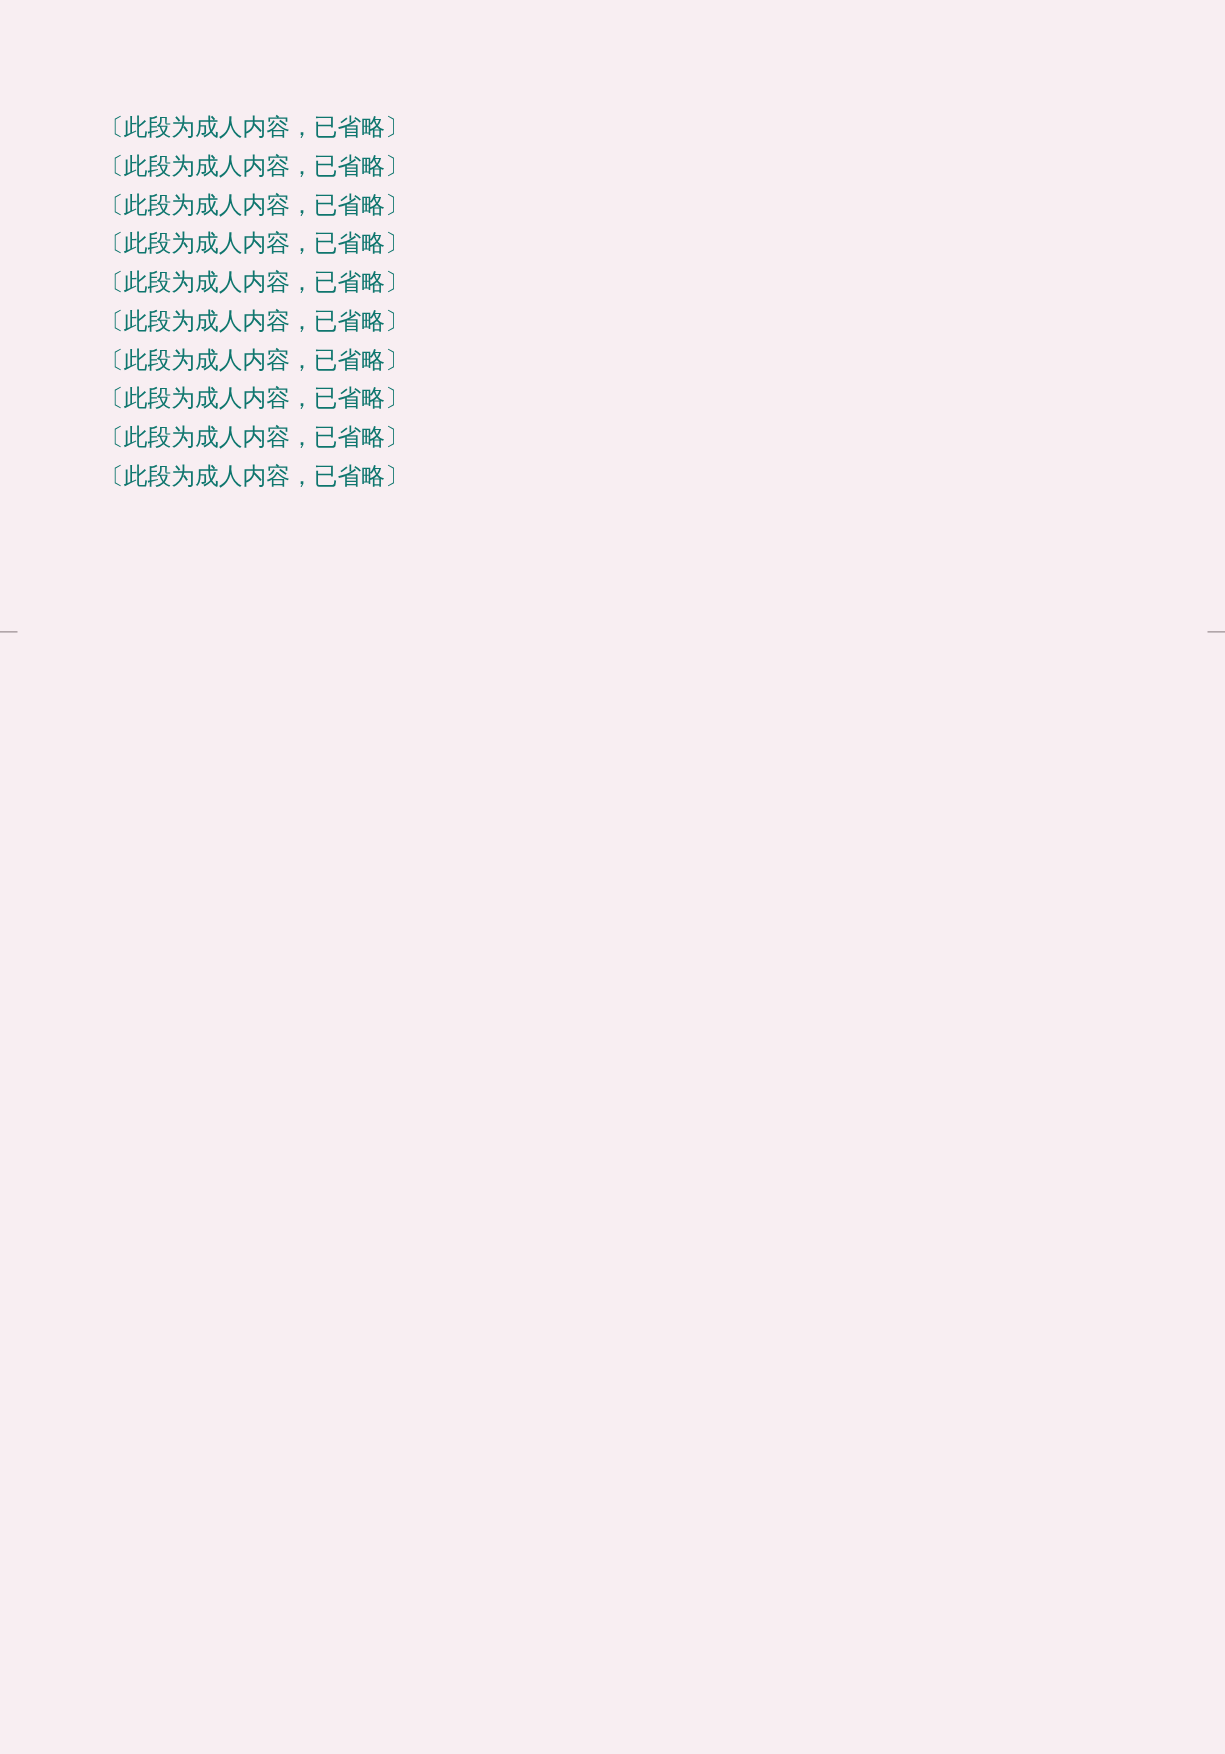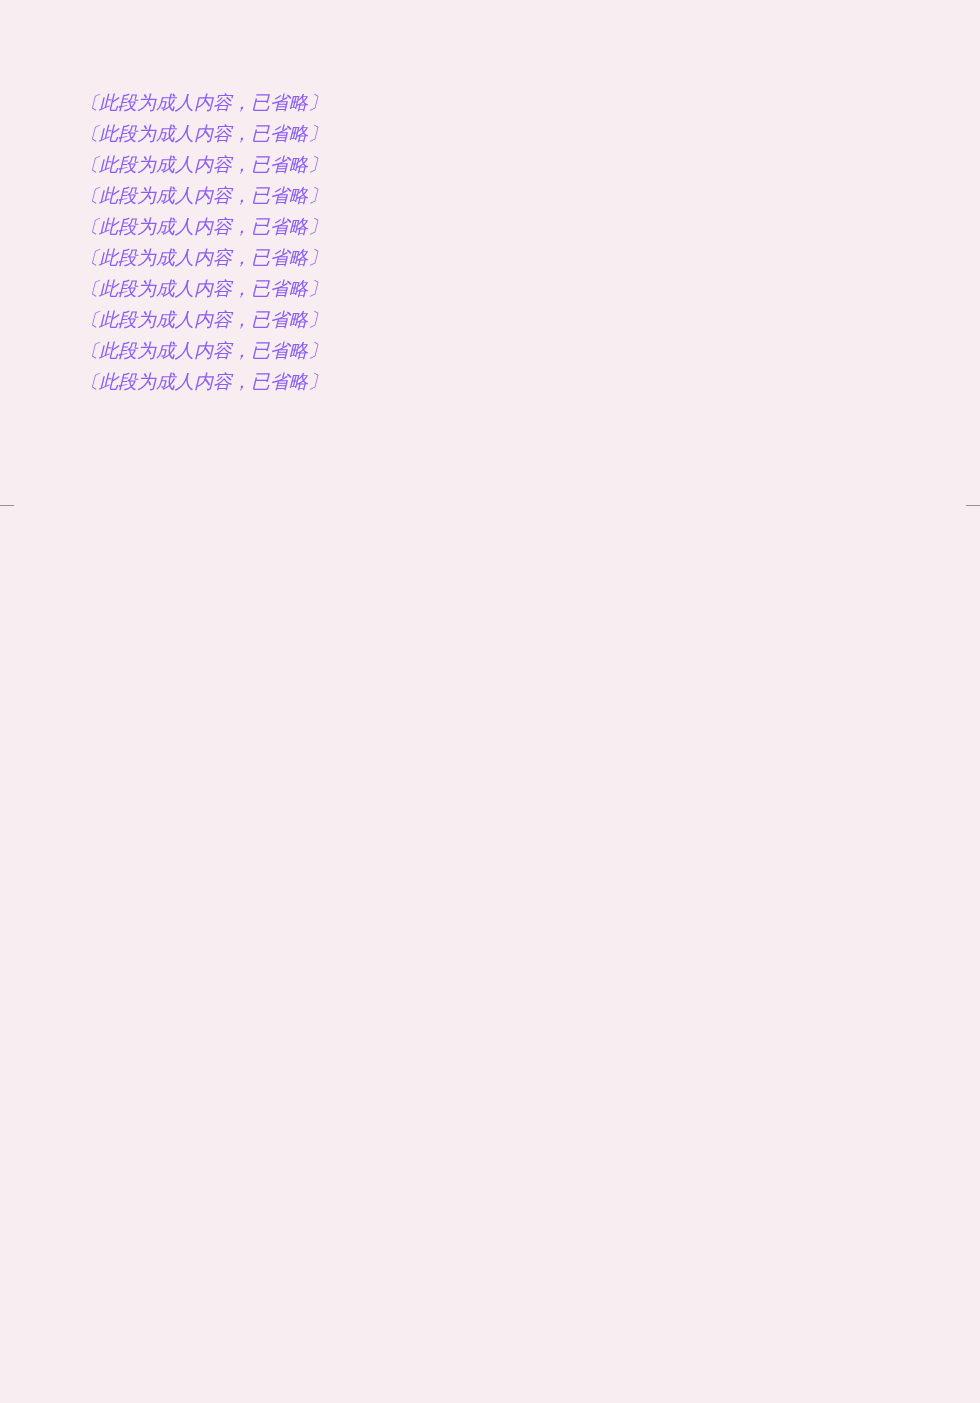--- a/index.html
+++ b/index.html
@@ -23,22 +23,21 @@
     font-size: 19px;
     line-height: 29px;
     text-align: justify;
   }
   .para {
     text-indent: 2em;
     margin: 0 0 2px 0;
     word-break: break-all;
   }
   .redacted {
-    color: #8b5cf6;
-    font-style: italic;
+    color: #0f766e;
   }
   .edge-mark {
     position: absolute;
     top: 505px;
     width: 14px;
     height: 0;
     border-top: 1px solid #9a8f93;
   }
   .edge-mark.left  { left: 0; }
   .edge-mark.right { right: 0; }

